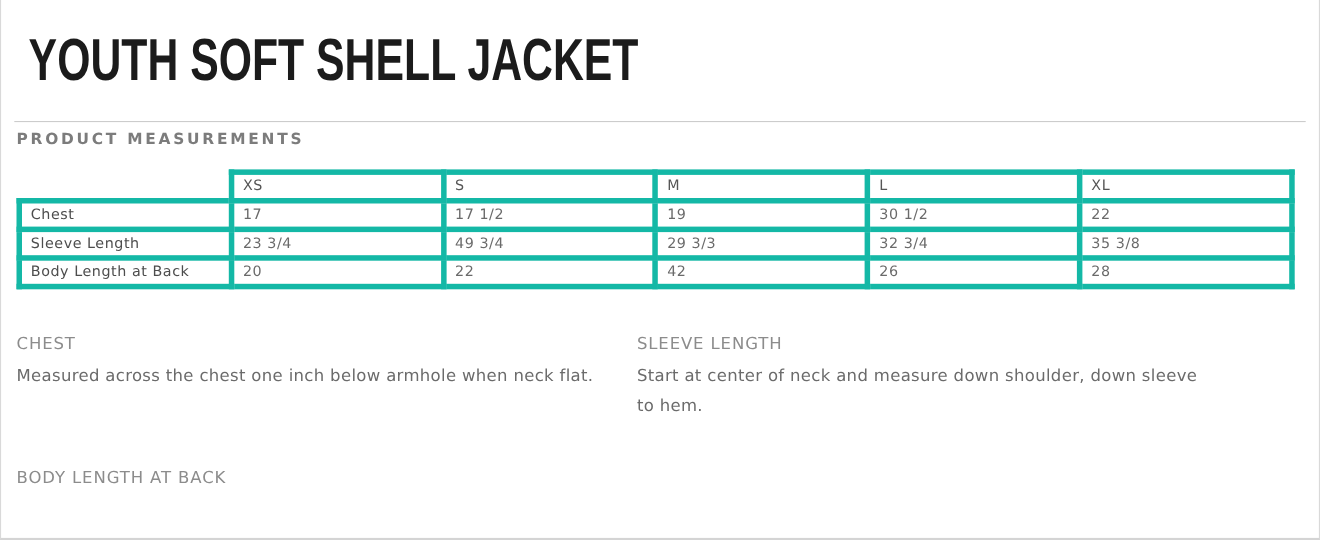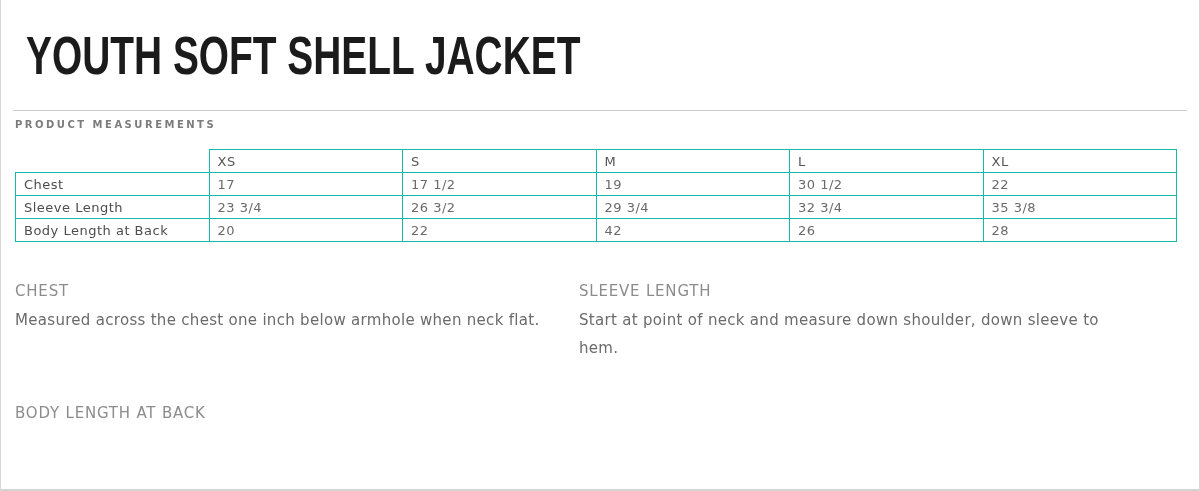--- a/index.html
+++ b/index.html
@@ -39,36 +39,36 @@
   }
   
   .divider {
     border: 0;
     border-top: 1px solid #cccccc;
     margin: 27px 12px 0 12px;
   }
   
   .section-heading {
     margin: 8px 0 0 14px;
-    font-size: 10px;
+    font-size: 14px;
     font-weight: 700;
     letter-spacing: 2.5px;
     color: #7c7c7c;
   }
   
   .size-table {
     margin: 19px 13px 0 14px;
     width: 1162px;
     border-collapse: collapse;
     table-layout: fixed;
     font-size: 13px;
   }
   .size-table th,
   .size-table td {
-    border: 1px solid #14b8a6;
+    border: 5px solid #14b8a6;
     padding: 3px 8px;
     height: 23px;
     text-align: left;
     font-weight: 400;
     vertical-align: middle;
     letter-spacing: 0.5px;
   }
   .size-table th { color: #565656; }
   .size-table th.corner { border: none; background: transparent; }
   .size-table td { color: #6a6a6a; }
@@ -130,22 +130,22 @@
         <td class="row-label">Chest</td>
         <td>17</td>
         <td>17 1/2</td>
         <td>19</td>
         <td>30 1/2</td>
         <td>22</td>
       </tr>
       <tr>
         <td class="row-label">Sleeve Length</td>
         <td>23 3/4</td>
-        <td>26 3/2</td>
-        <td>29 3/4</td>
+        <td>49 3/4</td>
+        <td>29 3/3</td>
         <td>32 3/4</td>
         <td>35 3/8</td>
       </tr>
       <tr>
         <td class="row-label">Body Length at Back</td>
         <td>20</td>
         <td>22</td>
         <td>42</td>
         <td>26</td>
         <td>28</td>
@@ -153,20 +153,20 @@
     </tbody>
   </table>
 
   <div class="definitions">
     <div class="def def-chest">
       <div class="term">CHEST</div>
       <p class="desc">Measured across the chest one inch below armhole when neck flat.</p>
     </div>
     <div class="def def-sleeve">
       <div class="term">SLEEVE LENGTH</div>
-      <p class="desc">Start at point of neck and measure down shoulder, down sleeve to hem.</p>
+      <p class="desc">Start at center of neck and measure down shoulder, down sleeve to hem.</p>
     </div>
     <div class="def def-body">
       <div class="term">BODY LENGTH AT BACK</div>
     </div>
   </div>
 
 </div>
 
 </body></html>

